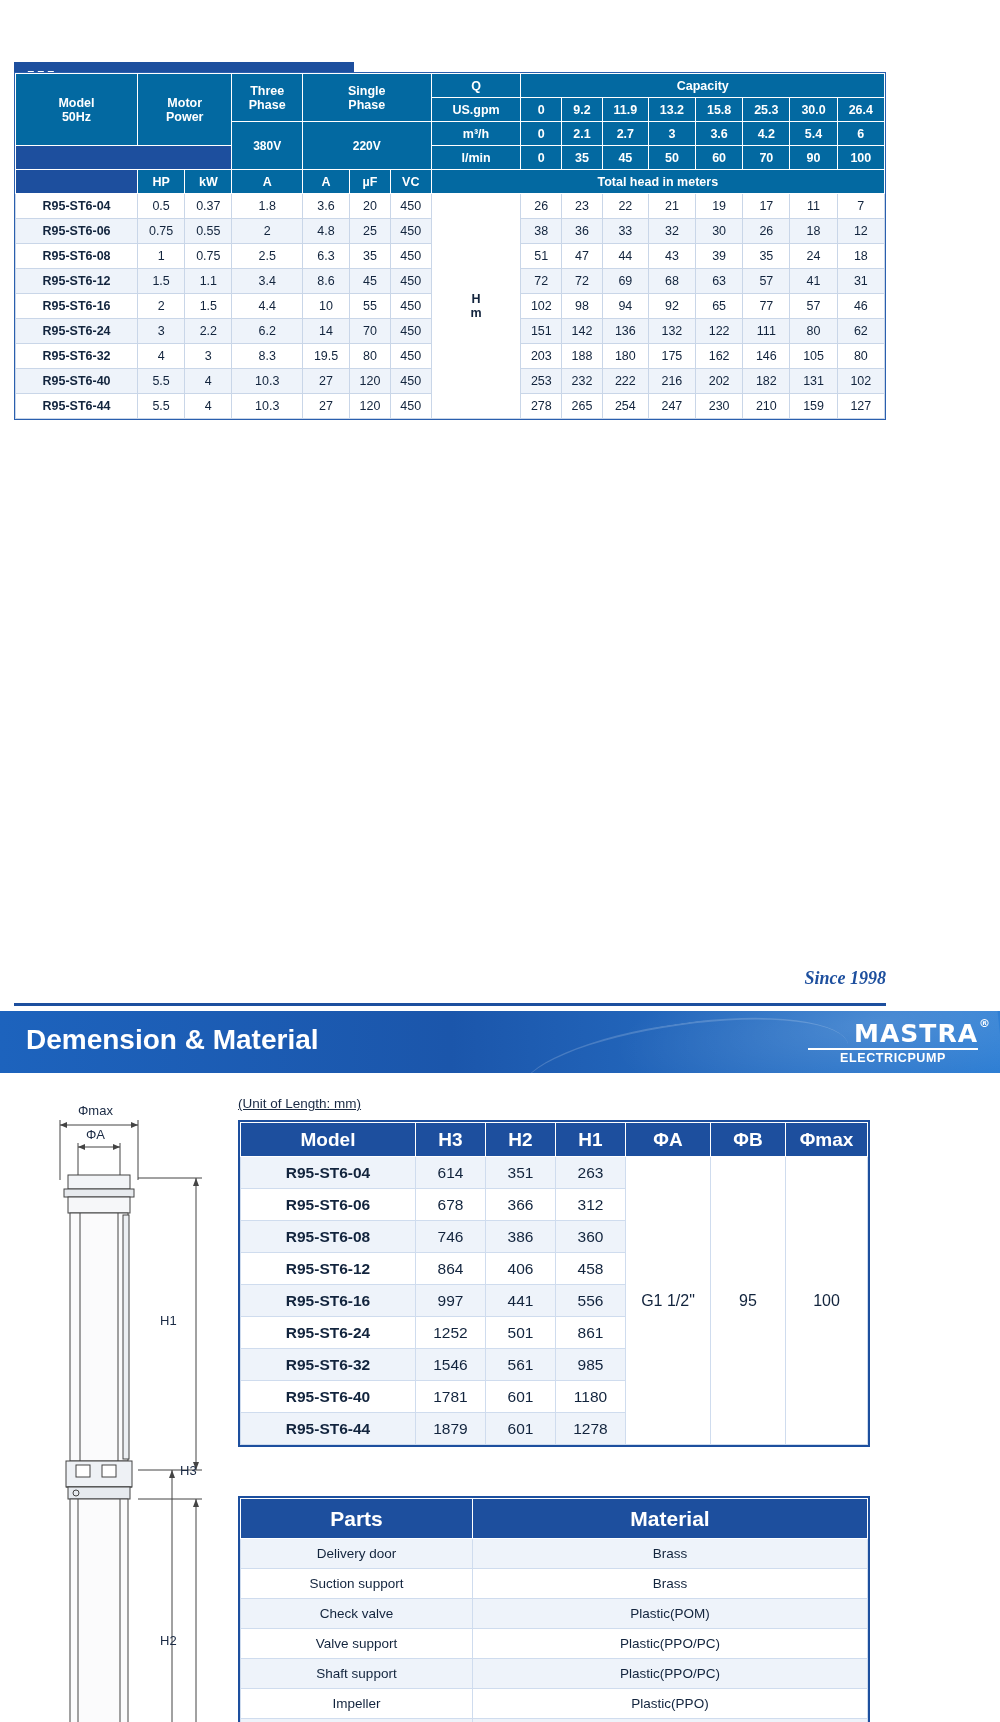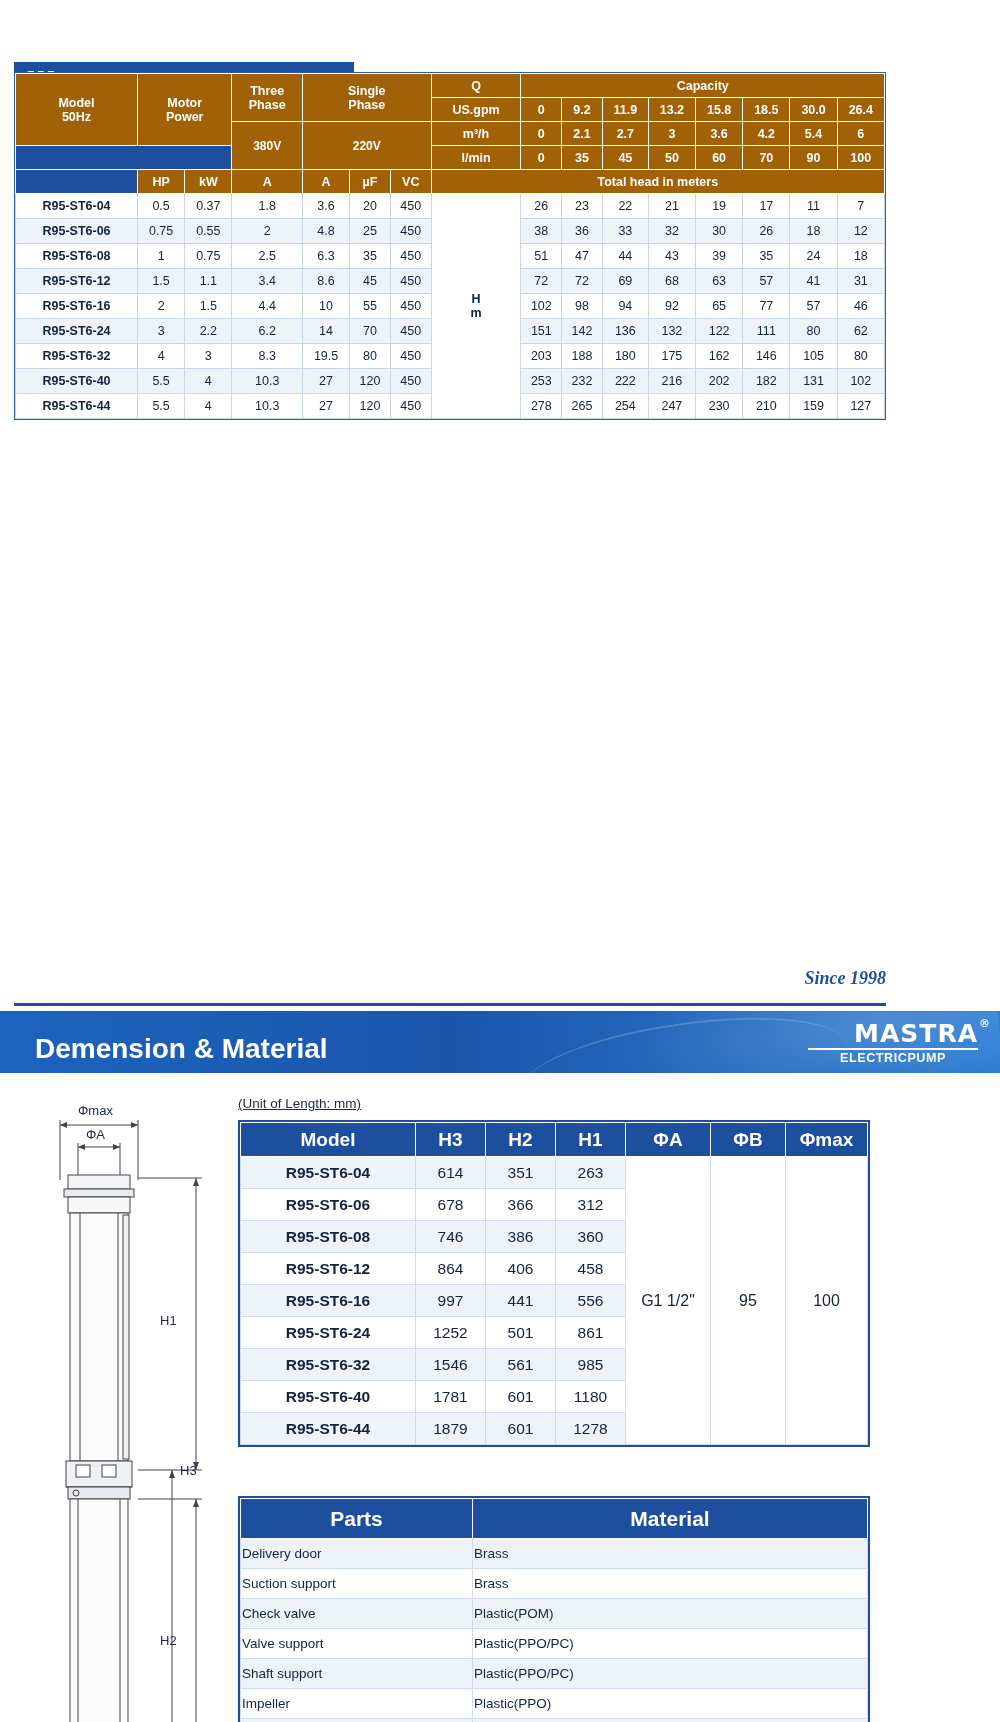--- a/index.html
+++ b/index.html
@@ -39,21 +39,21 @@
     border-collapse: collapse; width: 100%;
     font-size: 12.5px;
   }
   table.perf td, table.perf th {
     border: 1px solid #ffffff;
     text-align: center; vertical-align: middle;
     padding: 0;
     height: 24px;
   }
   table.perf thead td, table.perf thead th {
-    background: #a16207; color: #ffffff; font-weight: bold;
+    background: #0369a1; color: #ffffff; font-weight: bold;
     border: 1px solid #ffffff;
   }
   table.perf tbody td {
     border: 1px solid #c9d6e8;
     background: #ffffff;
     color: #12243d;
     height: 25px;
   }
   table.perf tbody tr:nth-child(even) td { background: #eef3fa; }
   td.model-cell { font-weight: bold; text-align: center; width: 122px; }
@@ -82,21 +82,21 @@
     background: radial-gradient(ellipse at 70% 40%, rgba(255,255,255,.16) 0%, rgba(255,255,255,0) 62%);
     transform: rotate(-6deg);
   }
   .banner .swoosh2 {
     position: absolute; right: 150px; top: 12px; width: 330px; height: 90px;
     border-top: 2px solid rgba(255,255,255,.18);
     border-radius: 50%;
     transform: rotate(-8deg);
   }
   .banner h2 {
-    position: absolute; left: 26px; top: 13px; margin: 9px;
+    position: absolute; left: 26px; top: 13px; margin: 0;
     color: #ffffff; font-size: 28px; font-weight: bold;
   }
   .logo {
     position: absolute; right: 22px; top: 10px; width: 170px; height: 44px;
     display: flex; flex-direction: column; align-items: flex-end; justify-content: center;
   }
   .logo .brand {
     color: #ffffff; font-size: 25px; font-weight: bold; letter-spacing: 1px;
     line-height: 1; position: relative;
     font-family: "DejaVu Sans", sans-serif;
@@ -141,21 +141,21 @@
   .parts-wrap {
     position: absolute; left: 238px; top: 1496px; width: 632px;
     border: 2px solid #1d4f9e;
   }
   table.parts { border-collapse: collapse; width: 100%; font-size: 13.5px; }
   table.parts th {
     background: #1d4f9e; color: #ffffff; font-size: 21px; font-weight: bold;
     height: 40px; border: 1px solid #ffffff;
   }
   table.parts td {
-    height: 30px; text-align: left; border: 1px solid #cfdcee; color: #12243d;
+    height: 30px; text-align: center; border: 1px solid #cfdcee; color: #12243d;
   }
   table.parts tbody tr:nth-child(odd) td { background: #eef3fa; }
   table.parts tbody tr:nth-child(even) td { background: #ffffff; }
 </style>
 </head>
 <body>
 
 <div class="page">
 
   <div class="title-bar">
@@ -190,21 +190,21 @@
           <td>Q</td>
           <td colspan="8">Capacity</td>
         </tr>
         <tr>
           <td>US.gpm</td>
           <td>0</td>
           <td>9.2</td>
           <td>11.9</td>
           <td>13.2</td>
           <td>15.8</td>
-          <td>18.5</td>
+          <td>25.3</td>
           <td>30.0</td>
           <td>26.4</td>
         </tr>
         <tr>
           <td rowspan="2" class="sub-b">380V</td>
           <td rowspan="2" colspan="3" class="sub-b">220V</td>
           <td>m³/h</td>
           <td>0</td>
           <td>2.1</td>
           <td>2.7</td>

